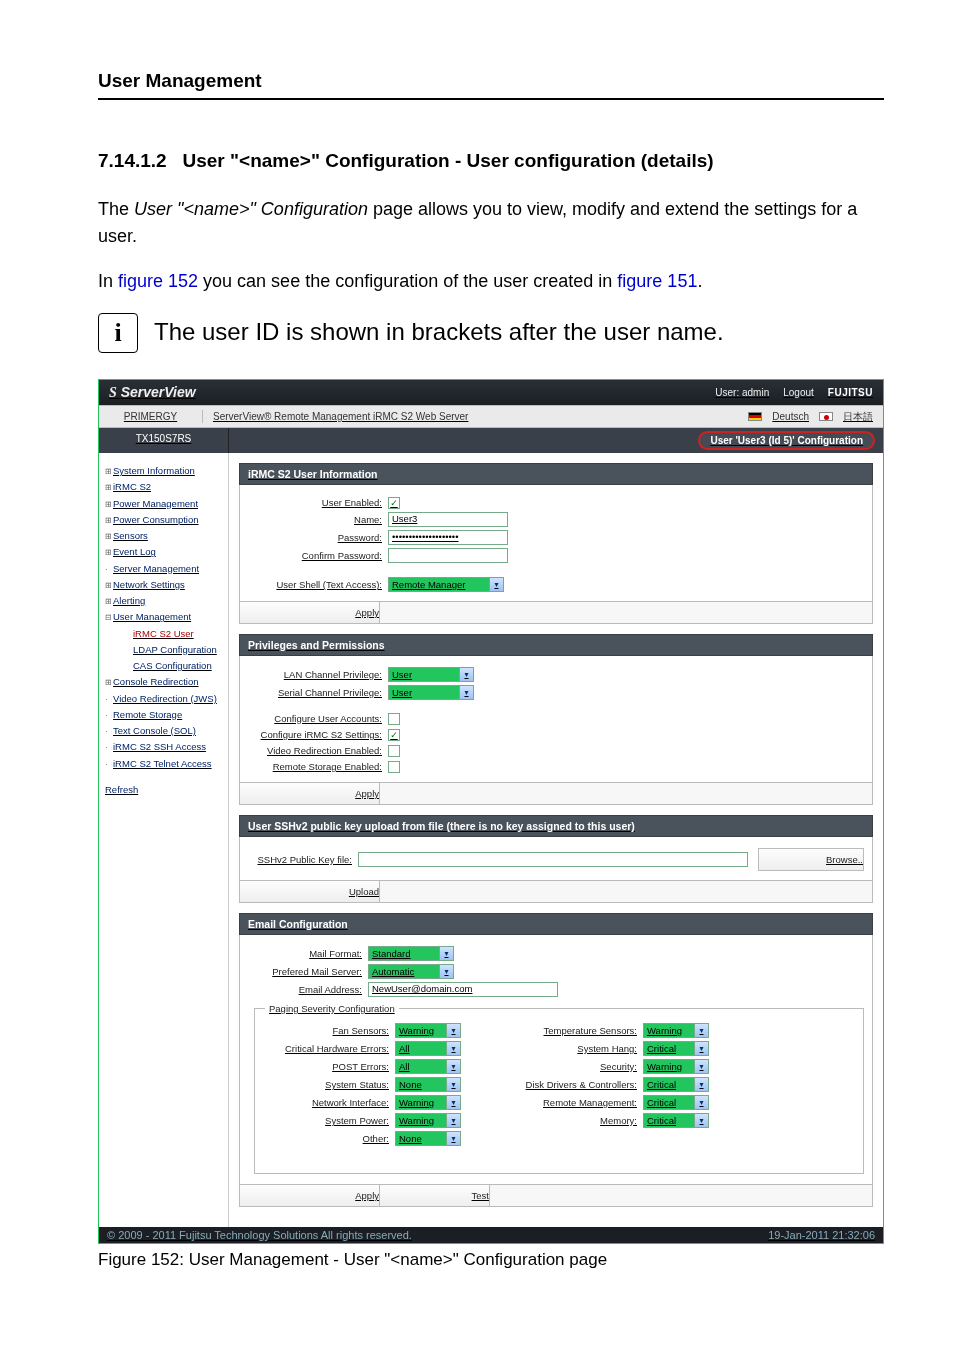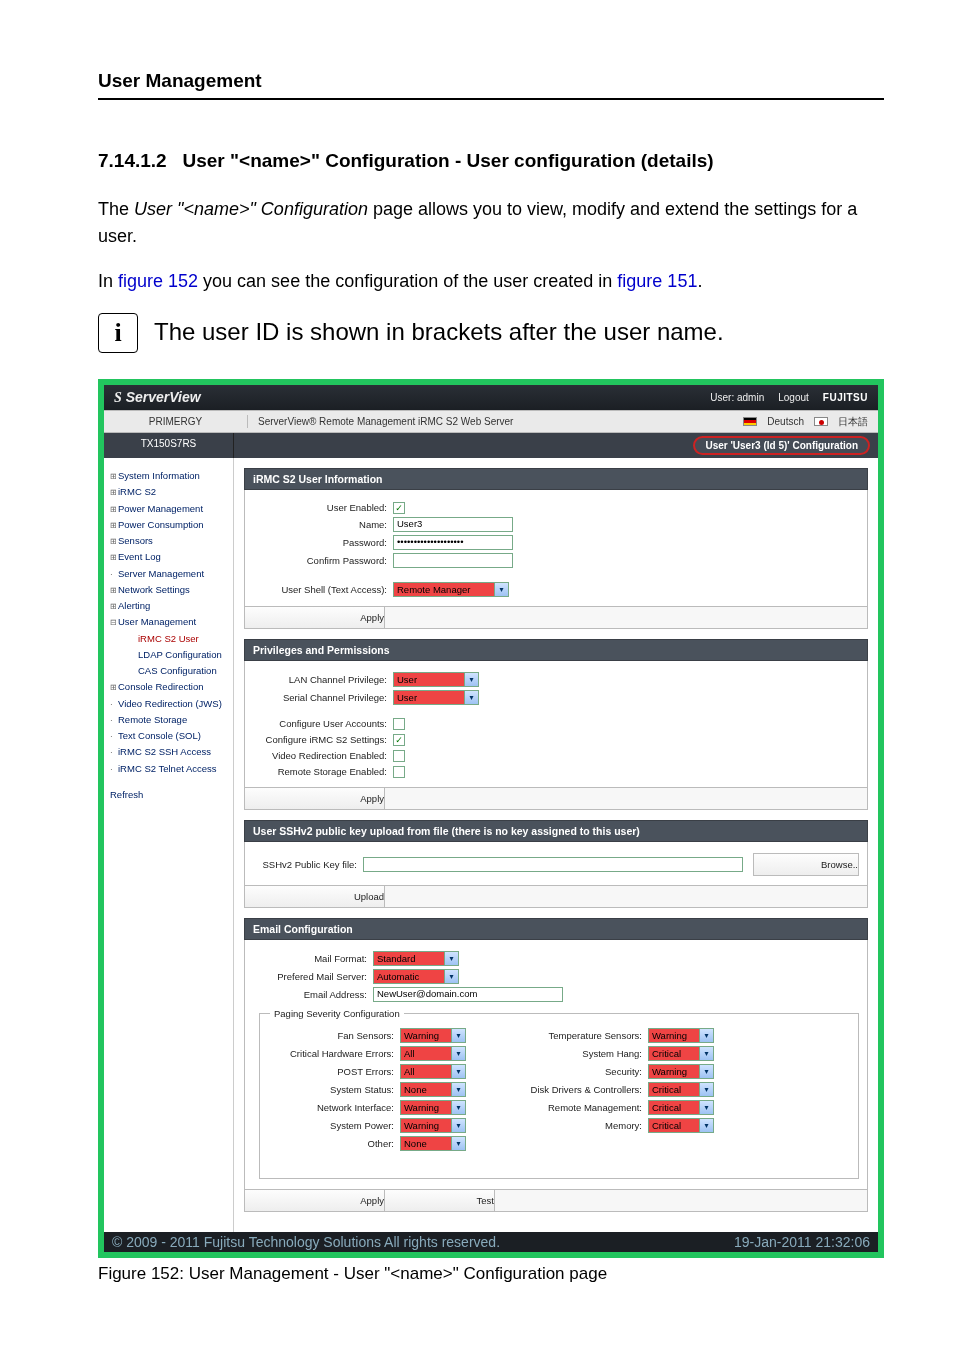--- a/index.html
+++ b/index.html
@@ -47,25 +47,26 @@
     justify-content: center;
     font-family: Georgia, serif;
     font-weight: bold;
     font-size: 26px;
     flex-shrink: 0;
   }
   .info-text { font-size: 24px; line-height: 1.4; padding-top: 2px; }
 
   
   .screenshot {
-    border: 6px solid #22c55e;
+    border: 1px solid #22c55e;
     font-size: 9.5px;
     font-family: Tahoma, Arial, sans-serif;
     background: #fff;
     margin-bottom: 6px;
+    text-decoration: underline;
   }
   .titlebar {
     background: linear-gradient(#2a2f36, #1b1f24);
     color: #eee;
     display: flex;
     align-items: center;
     padding: 4px 10px;
     font-size: 11px;
   }
   .titlebar .sv-logo { font-style: italic; font-weight: bold; font-size: 14px; }
@@ -76,21 +77,21 @@
   .bar2 {
     display: flex;
     align-items: center;
     background: #eaeaea;
     border-top: 1px solid #bbb;
     border-bottom: 1px solid #bbb;
     font-size: 10px;
     color: #333;
   }
   .bar2-left {
-    width: 144px;
+    width: 104px;
     text-align: center;
     padding: 1px 4px;
     border-right: 1px solid #bbb;
   }
   .bar2-mid { flex: 1; padding: 5px 10px; }
   .bar2-right { padding: 3px 10px; display:flex; gap:10px; align-items:center; }
   .flag { width: 14px; height: 9px; display:inline-block; border:1px solid #888; }
   .flag.de { background: linear-gradient(#000 33%, #d00 33% 66%, #fc0 66%); }
   .flag.jp { background: #fff; position:relative; }
   .flag.jp::after { content:""; position:absolute; width:5px; height:5px; background:#c00; border-radius:50%; top:2px; left:4px; }
@@ -147,21 +148,21 @@
   .frow { display: flex; align-items: center; margin: 3px 0; }
   .flabel { width: 140px; text-align: right; padding-right: 6px; color: #222; font-size:9.5px; white-space:nowrap; }
   .finput { border: 1px solid #7a8; height: 15px; padding: 0 3px; font-size: 9.5px; background:#fff; }
   .w100 { width: 120px; }
   .w160 { width: 190px; }
   .dropdown {
     position: relative;
     display: inline-flex;
     border: 1px solid #7a8;
     height: 15px;
-    background: #ef4444;
+    background: #22c55e;
     align-items: center;
   }
   .dropdown .ddv { padding: 0 3px; font-size: 9.5px; min-width: 70px; }
   .dropdown .ddarrow {
     width: 14px; height: 13px;
     background: linear-gradient(#cfe3ff, #9ec3f3);
     border-left: 1px solid #7a8;
     display:flex; align-items:center; justify-content:center;
     color:#036; font-size:8px;
   }
@@ -195,21 +196,21 @@
     padding: 6px 10px 24px 10px;
   }
   .sev-grid { display:flex; gap: 52px; }
   .sev-col .frow .flabel { width: 130px; }
   .sev-col .dropdown .ddv { min-width: 50px; }
 
   .figure-caption { font-size: 17px; margin-top: 4px; }
   .copyright-bar {
     background: #1b1f24;
     color: #8ab;
-    font-size: 14px;
+    font-size: 11px;
     padding: 2px 8px;
     display:flex;
     justify-content: space-between;
   }
 </style>
 </head>
 <body>
 
 <div class="page">
 

